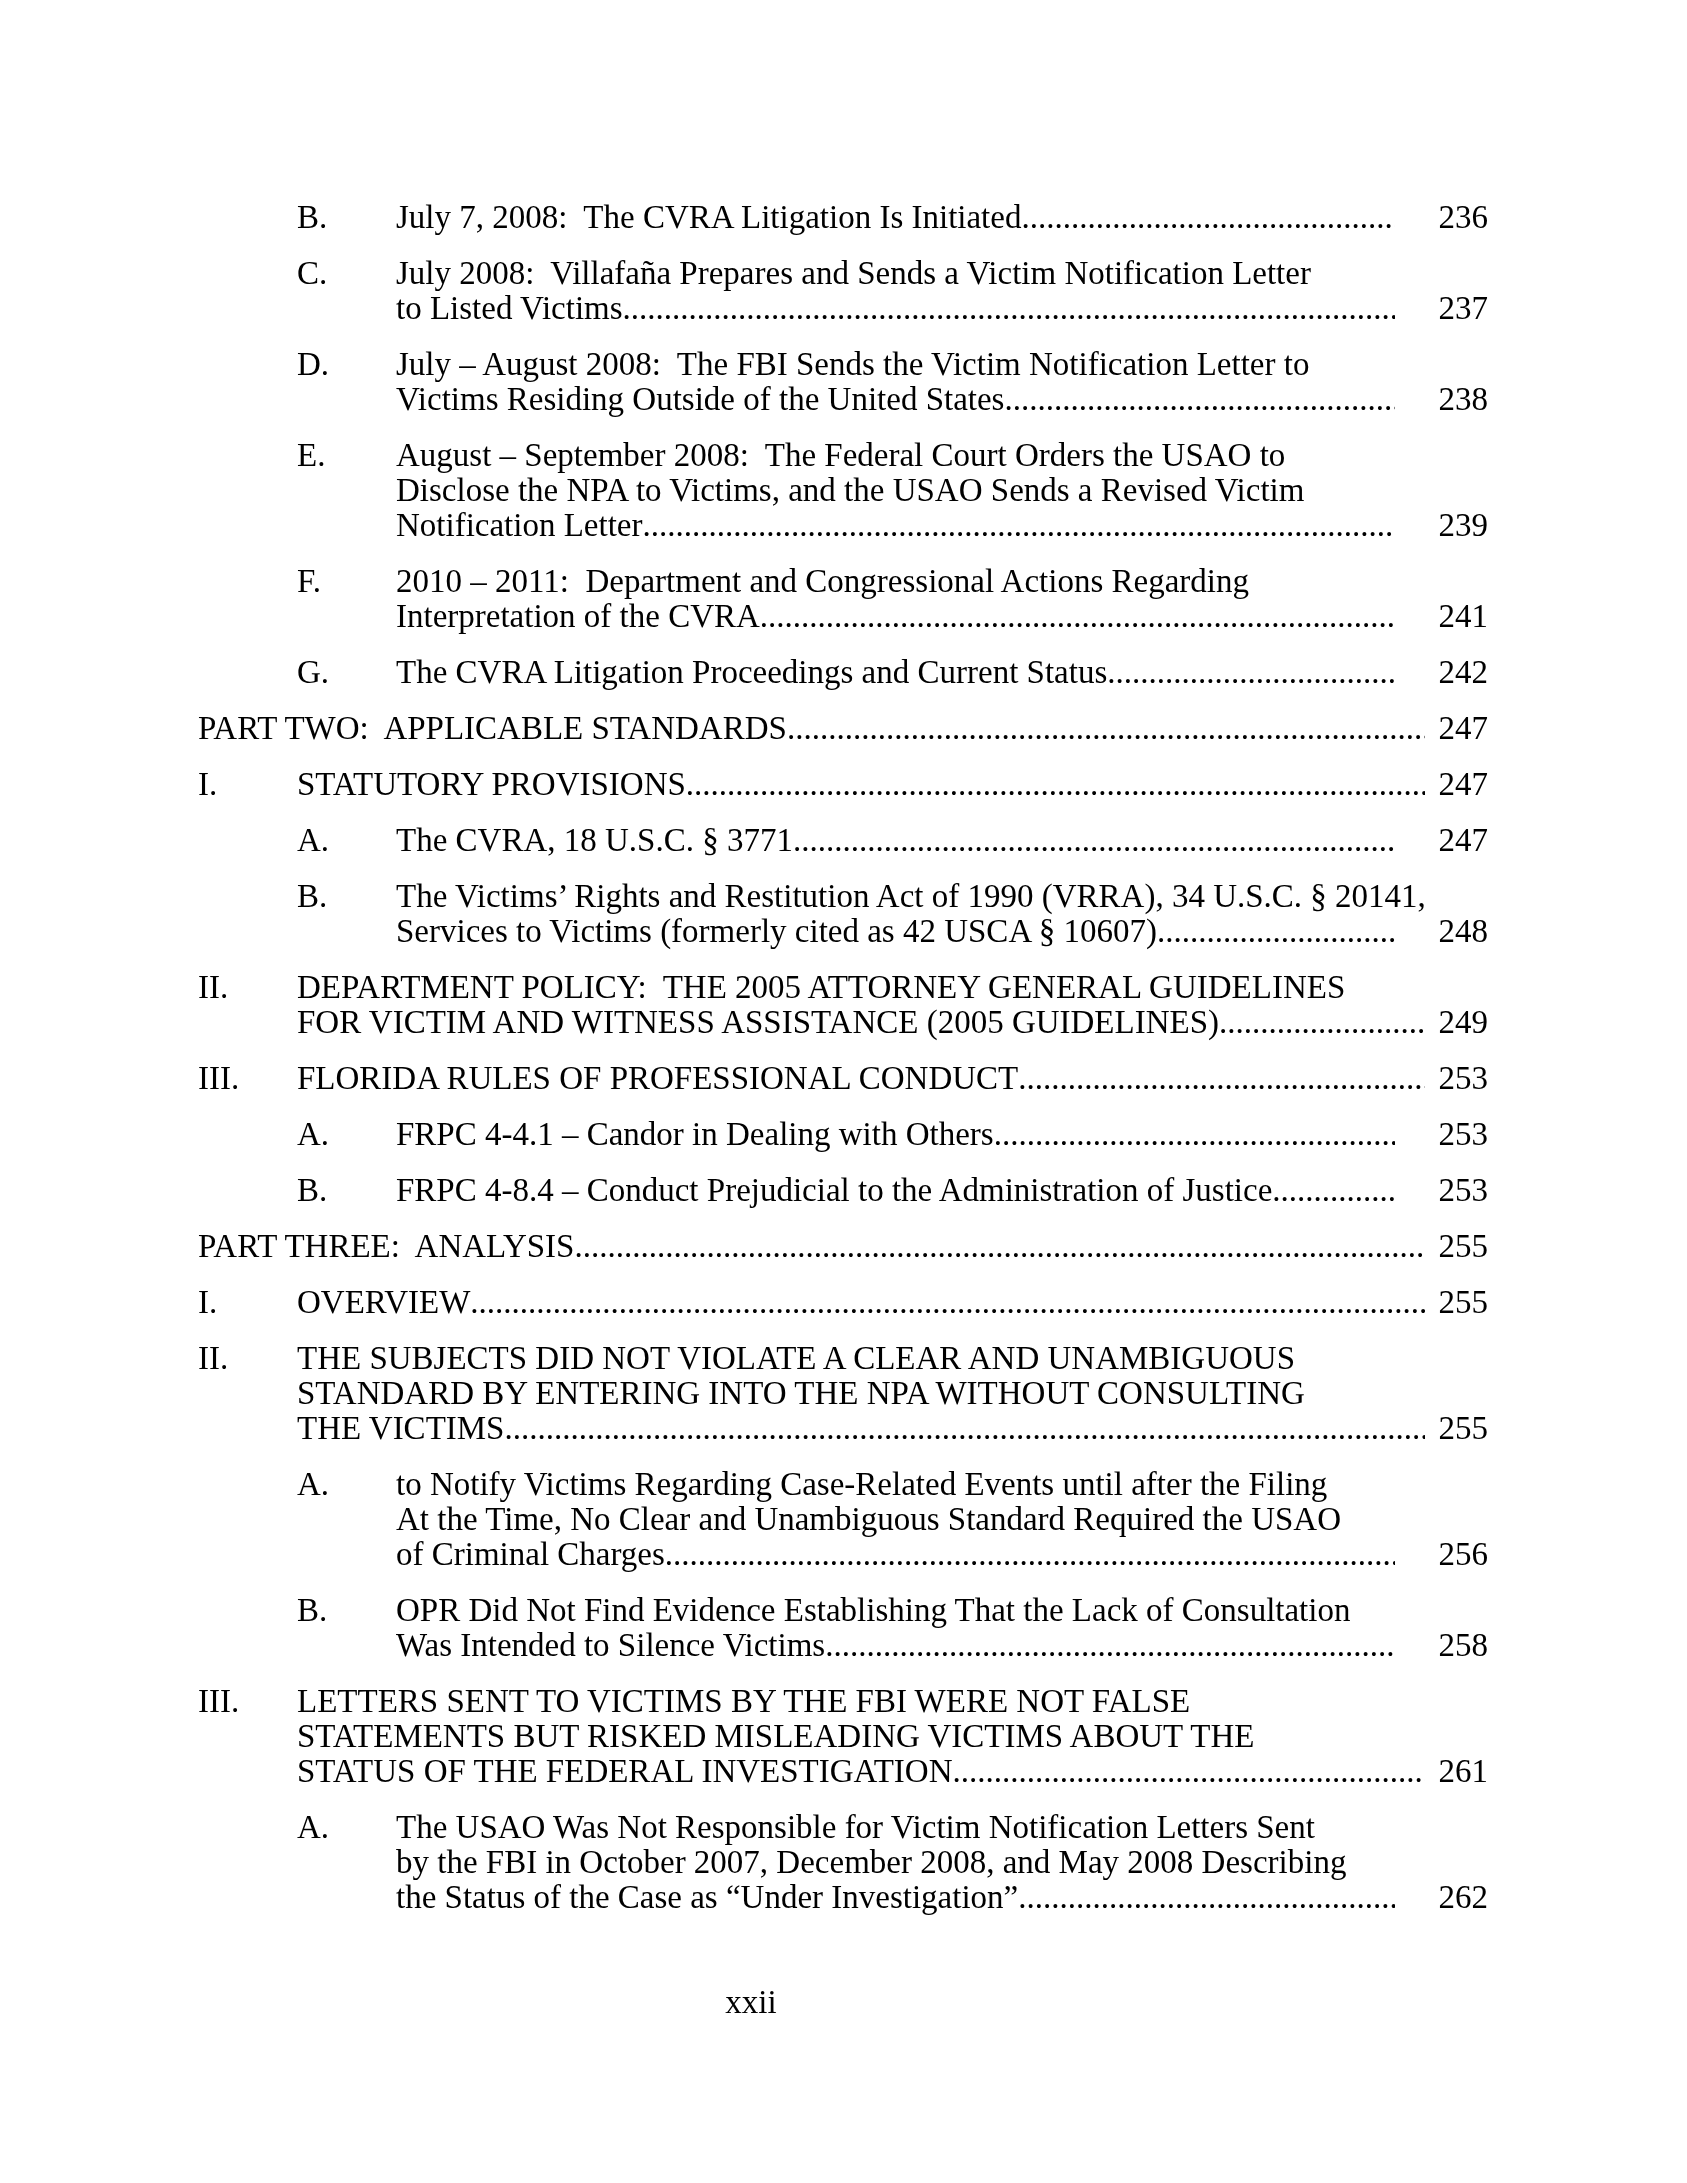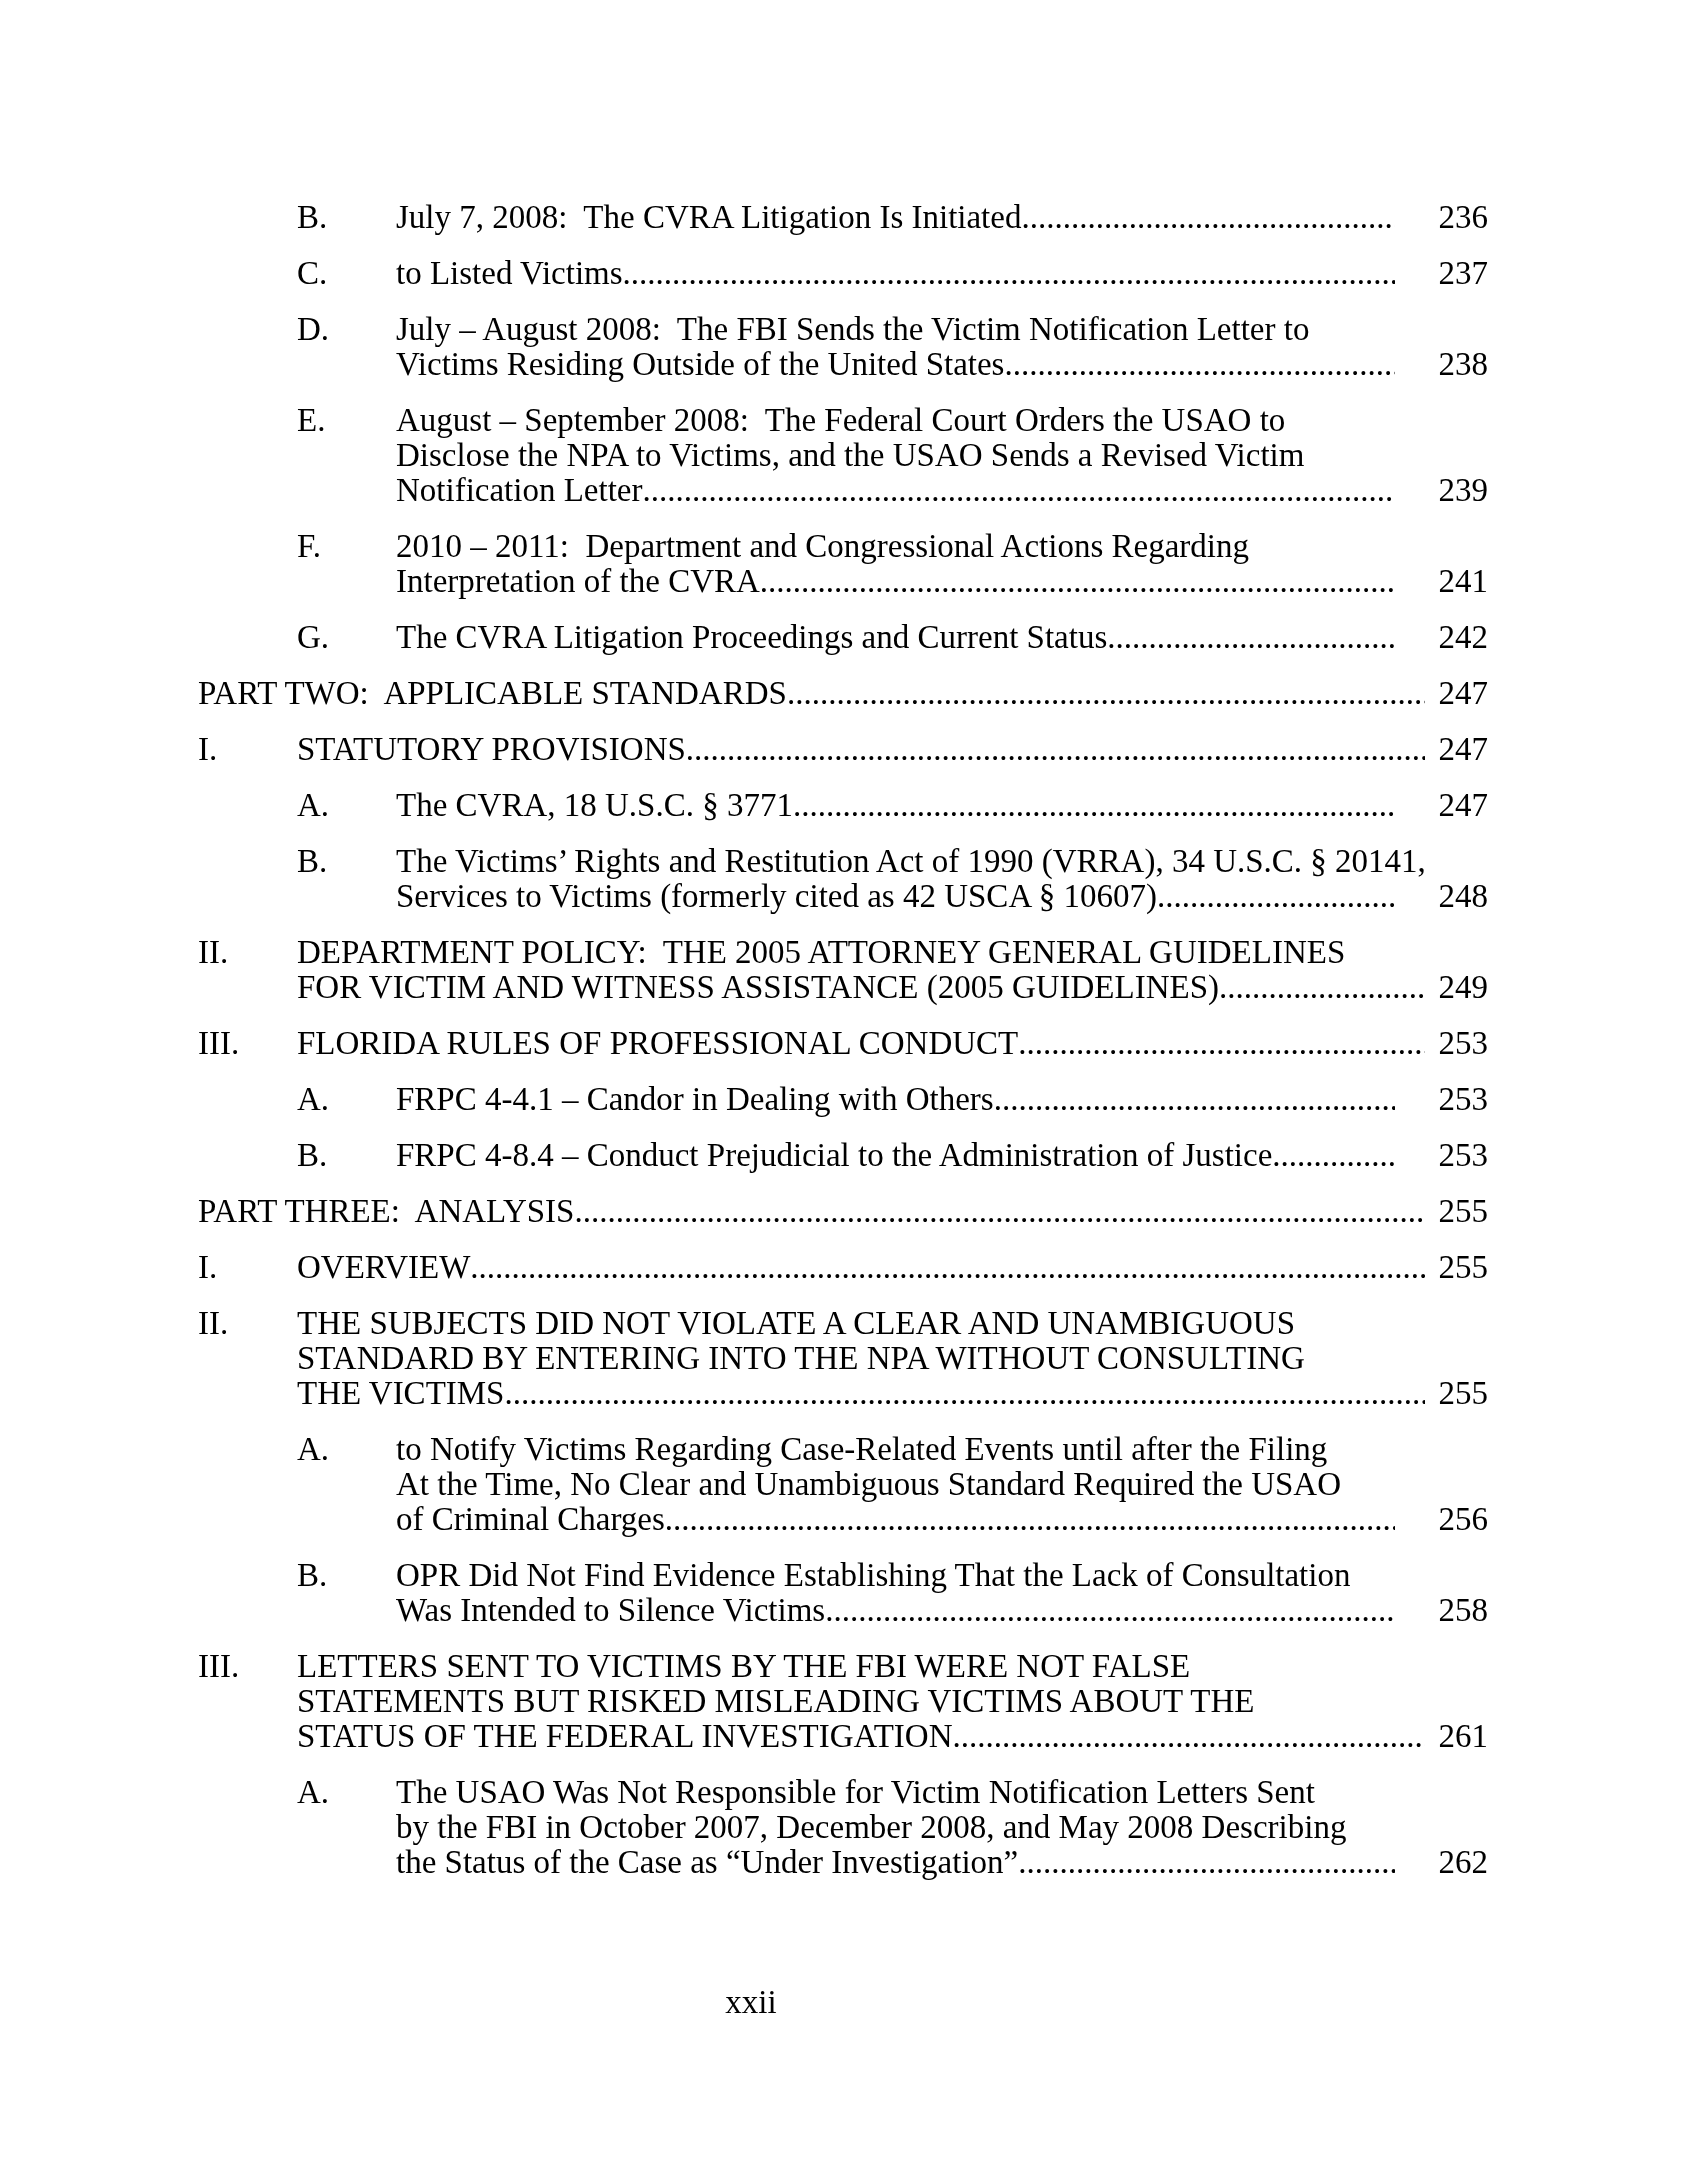--- a/index.html
+++ b/index.html
@@ -89,20 +89,21 @@
           <div class="line lastline">
     <span class="t">July 7, 2008:  The CVRA Litigation Is Initiated</span>
     <span class="leader"></span>
     <span class="page-num">236</span>
   </div>
         </div>
   </div>
       <div class="entry lvl-letter">
     <span class="label">C.</span>
     <div class="content">
+          <div class="line">July 2008:  Villafaña Prepares and Sends a Victim Notification Letter</div>
           <div class="line lastline">
     <span class="t">to Listed Victims</span>
     <span class="leader"></span>
     <span class="page-num">237</span>
   </div>
         </div>
   </div>
       <div class="entry lvl-letter">
     <span class="label">D.</span>
     <div class="content">

